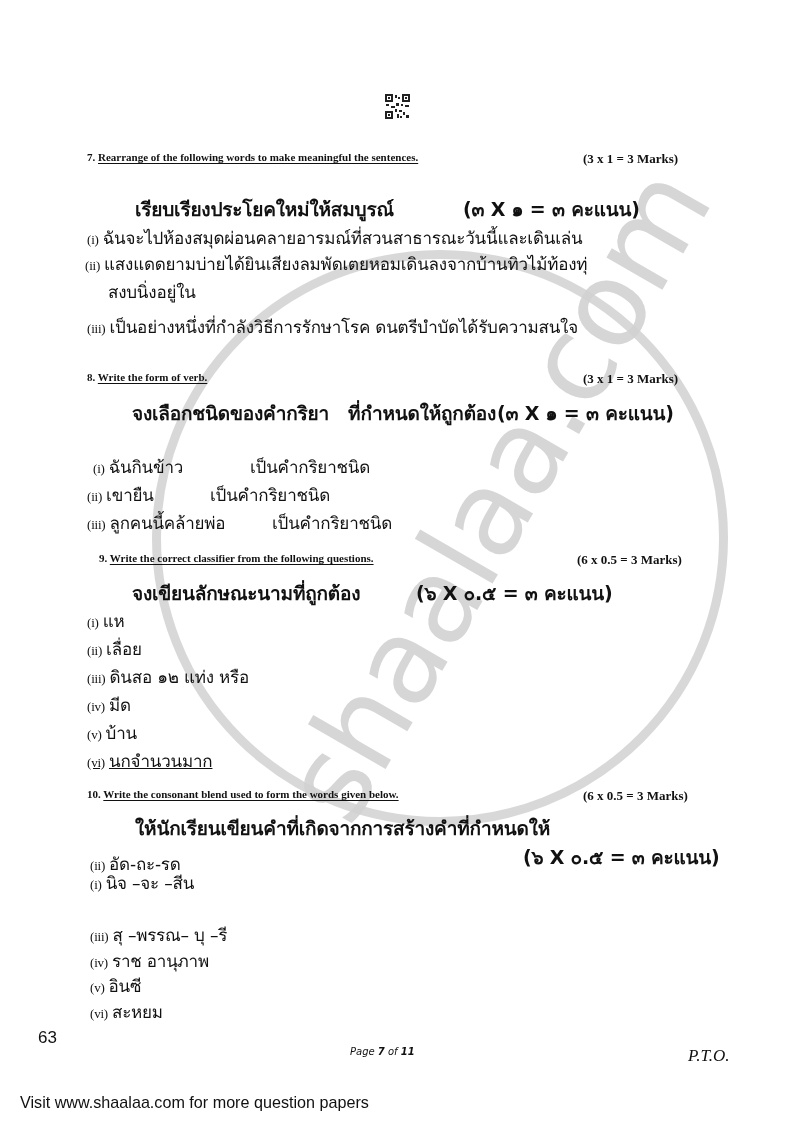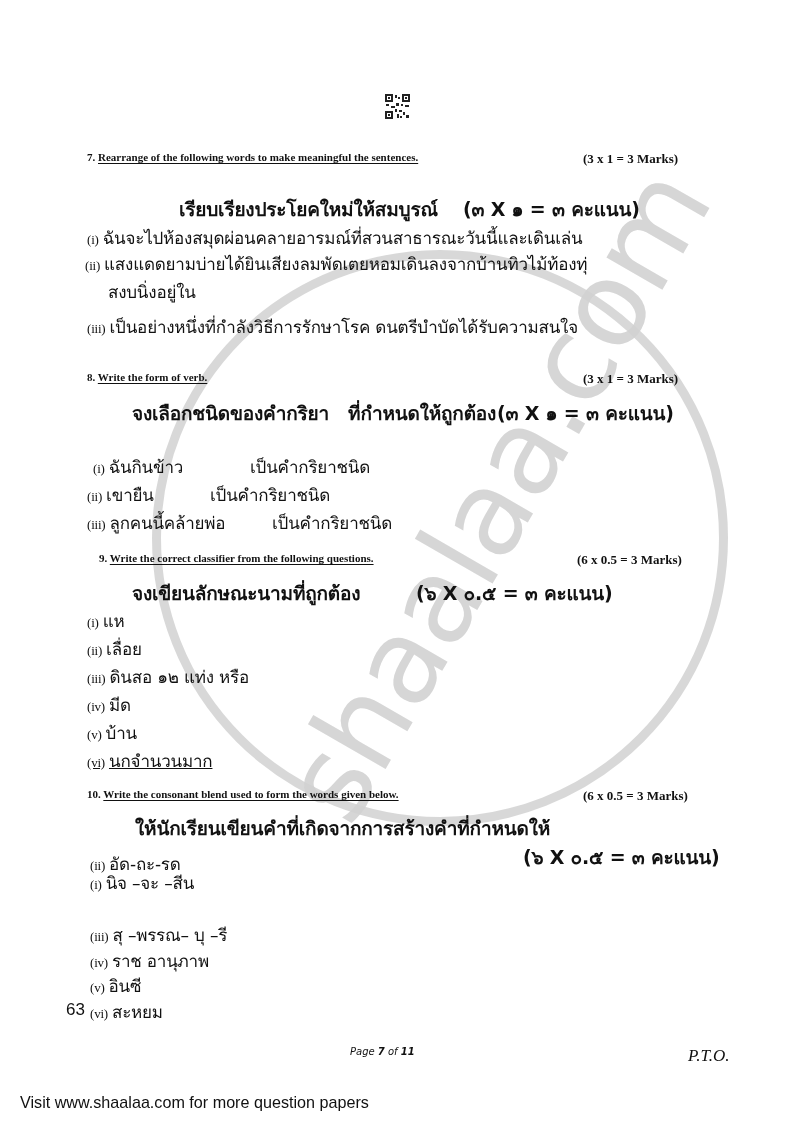--- a/index.html
+++ b/index.html
@@ -57,22 +57,22 @@
       font-family: "DejaVu Sans", sans-serif;
       font-size: 118px;
       color: #d2d2d2;
       transform: rotate(-60deg);
       transform-origin: center center;
       letter-spacing: -2px;
       white-space: nowrap;
       opacity: 0.9;
     }
     .footer-left {
-      left: 38px; top: 1000px;
-      font-family: "Liberation Sans", sans-serif; font-size: 17px; margin-left: 28px;
+      left: 38px; top: 1028px;
+      font-family: "Liberation Sans", sans-serif; font-size: 17px;
     }
     .footer-center {
       left: 350px; top: 1046px;
       font-family: "DejaVu Sans", sans-serif; font-style: italic; font-size: 10px;
     }
     .footer-center b { font-style: italic; }
     .footer-right {
       left: 688px; top: 1046px;
       font-family: "Liberation Serif", serif; font-style: italic; font-size: 17px;
     }
@@ -115,21 +115,21 @@
     <rect x="15" y="22" width="2" height="2" fill="#222"></rect>
   </svg>
 </div>
 
 <section>
   <div class="abs en" style="left:87px; top:151px;">
     <span>7.</span>
     <span class="u">Rearrange of the following words to make meaningful the sentences.</span>
   </div>
   <div class="abs marks" style="left:583px; top:151px;">(3 x 1 = 3 Marks)</div>
-  <div class="abs th-head" style="left:135px; top:194px;margin-left:44px;">เรียบเรียงประโยคใหม่ให้สมบูรณ์</div>
+  <div class="abs th-head" style="left:135px; top:194px;">เรียบเรียงประโยคใหม่ให้สมบูรณ์</div>
   <div class="abs th-head" style="left:463px; top:194px;">(๓ X ๑ = ๓ คะแนน)</div>
 
   <div class="abs th-line" style="left:87px; top:224px;">
     <span class="rn">(i)</span><span>ฉันจะไปห้องสมุดผ่อนคลายอารมณ์ที่สวนสาธารณะวันนี้และเดินเล่น</span>
   </div>
   <div class="abs th-line" style="left:85px; top:250px;">
     <span class="rn">(ii)</span><span>แสงแดดยามบ่ายได้ยินเสียงลมพัดเตยหอมเดินลงจากบ้านทิวไม้ท้องทุ่</span>
   </div>
   <div class="abs th-line" style="left:108px; top:278px;">สงบนิ่งอยู่ใน</div>
   <div class="abs th-line" style="left:87px; top:313px;">

